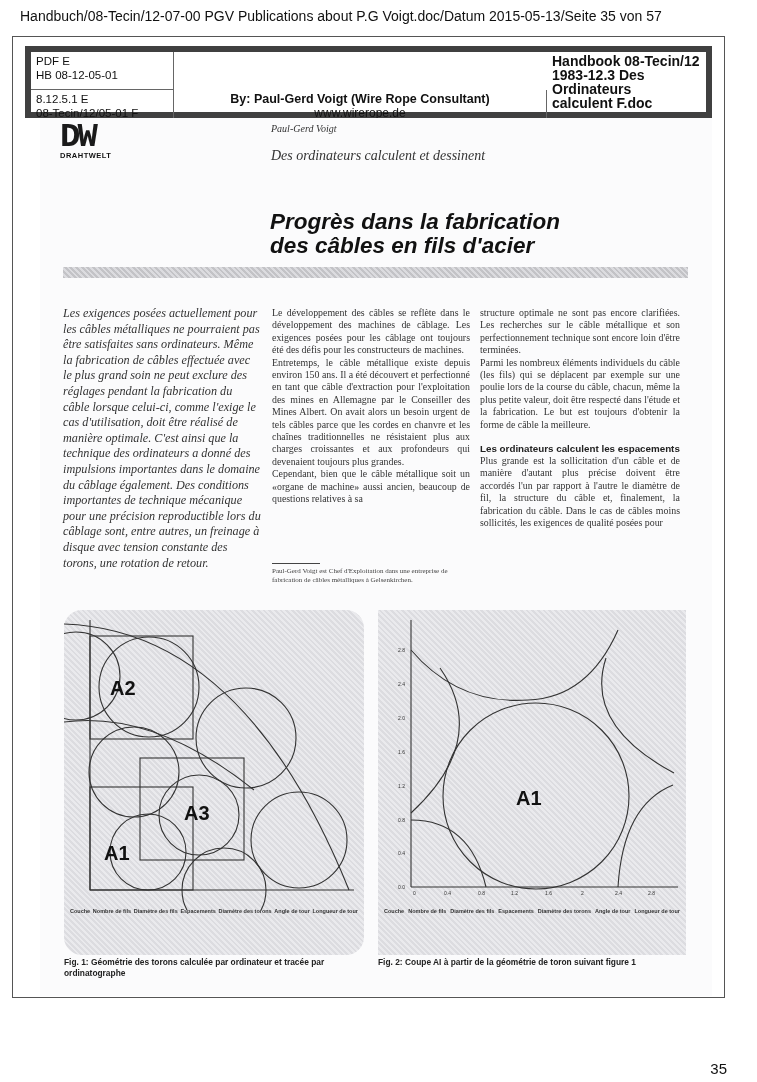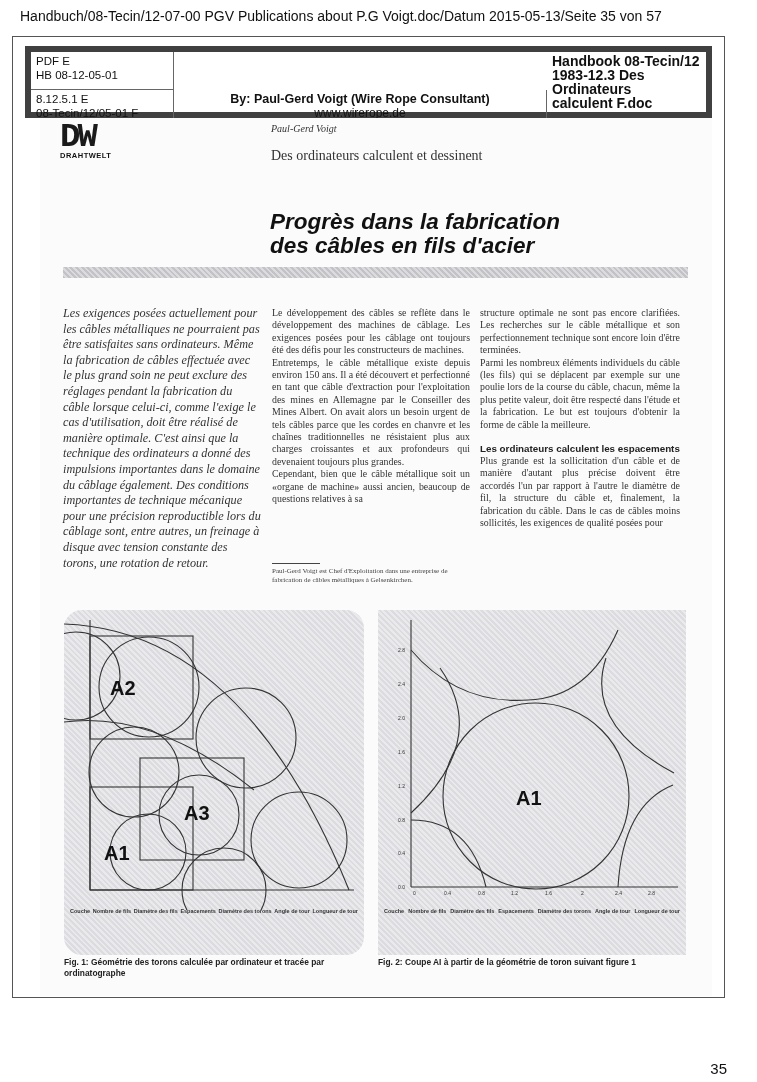--- a/index.html
+++ b/index.html
@@ -12,21 +12,21 @@
   .hdr .c1b{grid-column:1;grid-row:2;line-height:14px;}
   .hdr .c2a{grid-column:2;grid-row:1;border-bottom:1px solid #666;text-align:center;font-weight:bold;font-size:14.5px;line-height:17px;padding-top:1px;}
   .hdr .c2b{grid-column:2;grid-row:2;text-align:center;font-weight:bold;font-size:12.5px;line-height:14px;}
   .hdr .c2b .url{font-weight:normal;font-size:12px;}
   .hdr .c3{grid-column:3;grid-row:1 / span 2;border-right:none;font-weight:bold;font-size:14px;line-height:14px;}
   .scan{position:absolute;left:40px;top:118px;width:672px;height:878px;background:#fbfbfc;}
   .logo{position:absolute;left:60px;top:121px;width:64px;height:42px;}
   .logo .dw{font-family:Liberation Mono, monospace;font-weight:bold;font-size:34px;letter-spacing:-3px;line-height:32px;color:#1a1a1a;}
   .logo .sub{font-size:7.5px;font-weight:bold;letter-spacing:0.5px;margin-top:-2px;}
   .author{position:absolute;left:271px;top:123px;font-family:"Liberation Serif",serif;font-style:italic;font-size:10px;color:#333;}
-  .subtitle{position:absolute;left:271px;top:148px;font-family:"Liberation Serif",serif;font-size:14px;color:#333;}
+  .subtitle{position:absolute;left:271px;top:148px;font-family:"Liberation Serif",serif;font-style:italic;font-size:14px;color:#333;}
   .title{position:absolute;left:270px;top:210px;font-weight:bold;font-style:italic;font-size:22.5px;line-height:24px;color:#111;}
   .rule{position:absolute;left:63px;top:267px;width:625px;height:11px;background:repeating-linear-gradient(45deg,#b9b9bd 0 2px,#d6d6da 2px 4px);opacity:.85;}
   .col{position:absolute;font-family:"Liberation Serif",serif;color:#333;}
   .col1{left:63px;top:306px;width:198px;font-style:italic;font-size:12.2px;line-height:15.6px;}
   .col2{left:272px;top:307px;width:198px;font-size:9.9px;line-height:12.4px;text-align:justify;}
   .col3{left:480px;top:307px;width:200px;font-size:9.9px;line-height:12.4px;text-align:justify;}
   .col p{margin:0;}
   .col3 h4{font-family:"Liberation Sans",sans-serif;font-size:9.8px;margin:12px 0 0 0;line-height:12px;color:#222;}
   .footnote{position:absolute;left:272px;top:563px;width:198px;font-family:"Liberation Serif",serif;font-size:7px;line-height:9px;color:#444;}
   .footnote hr{width:48px;margin:0 0 3px 0;border:0;border-top:1px solid #444;}

